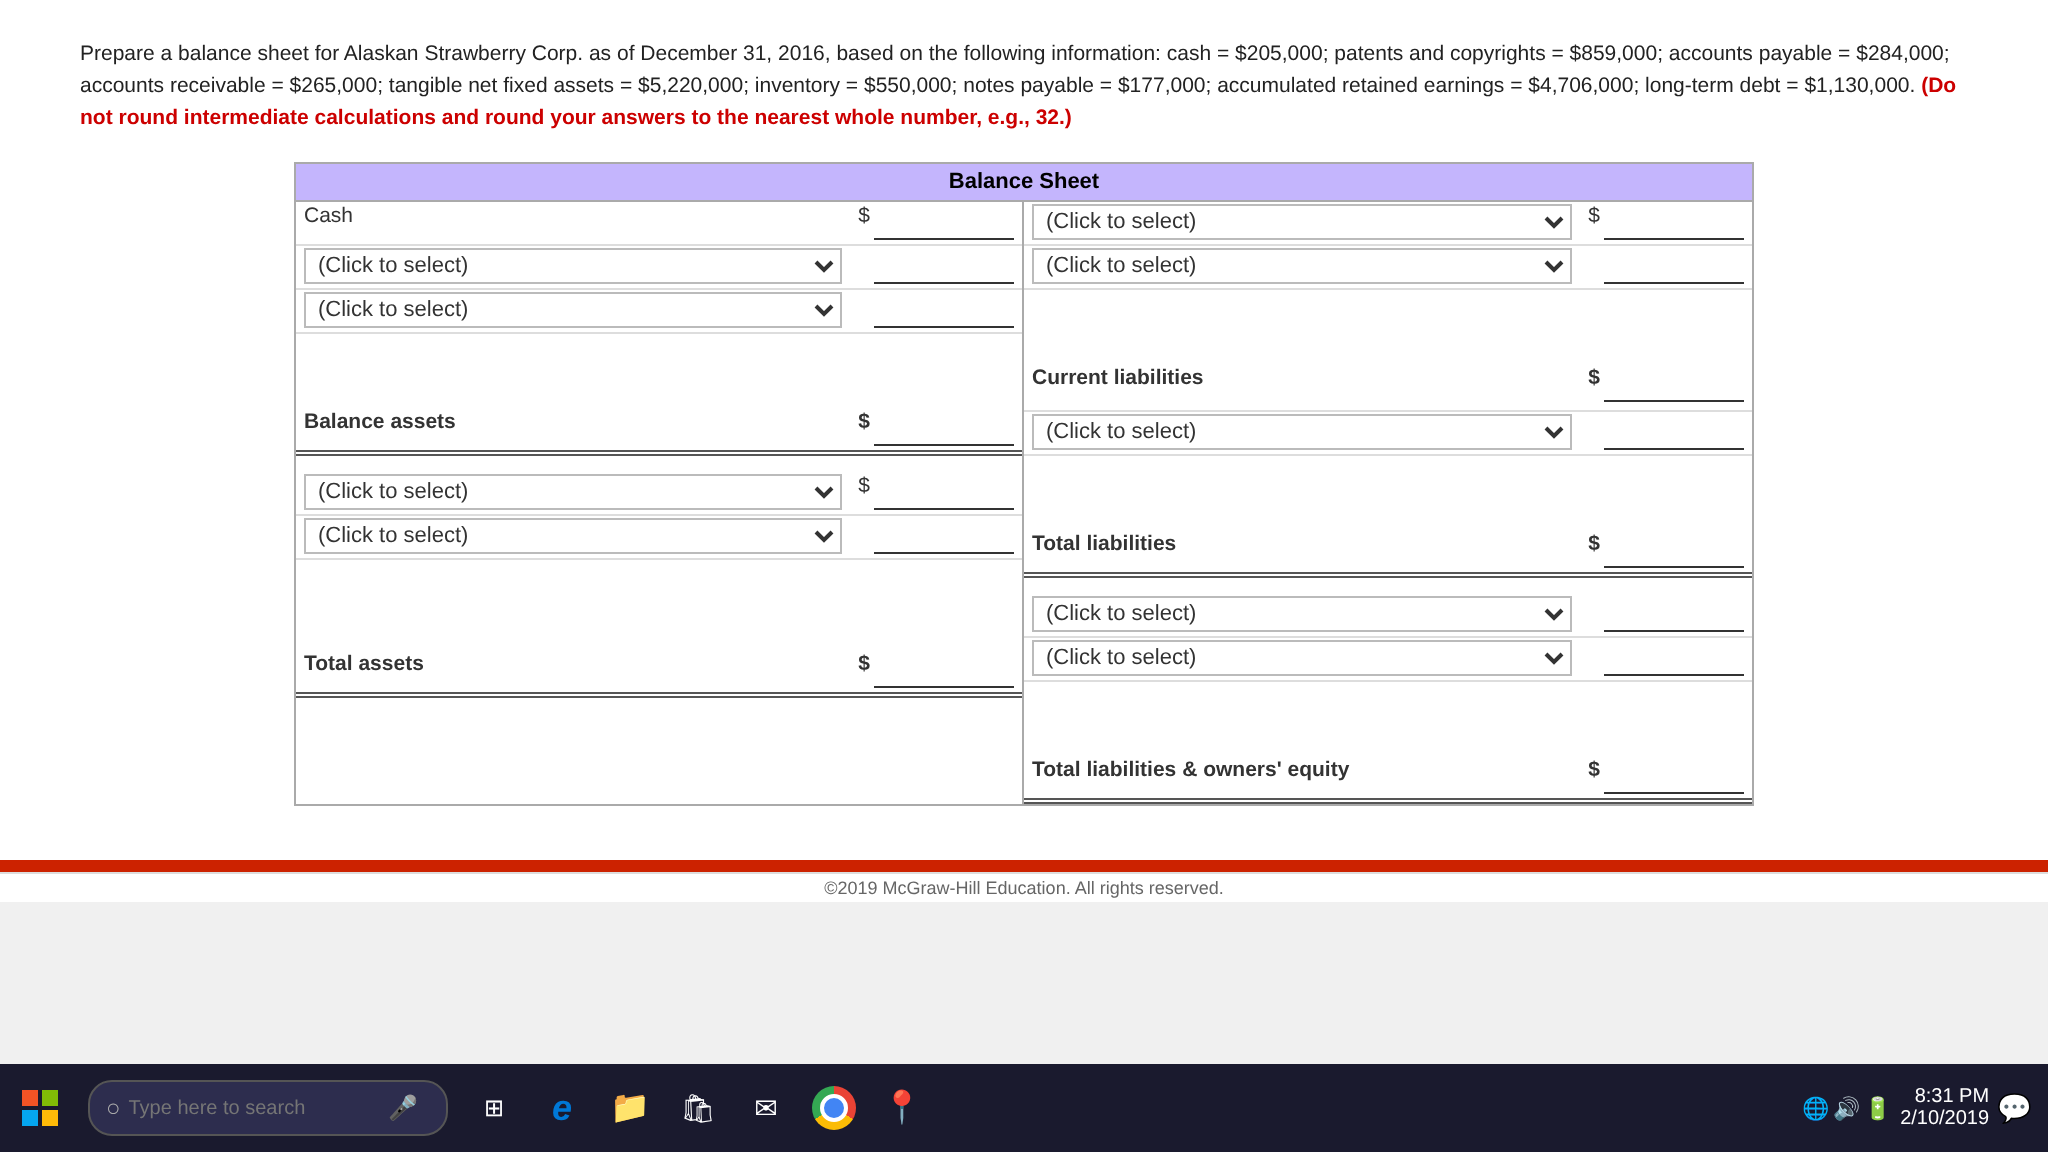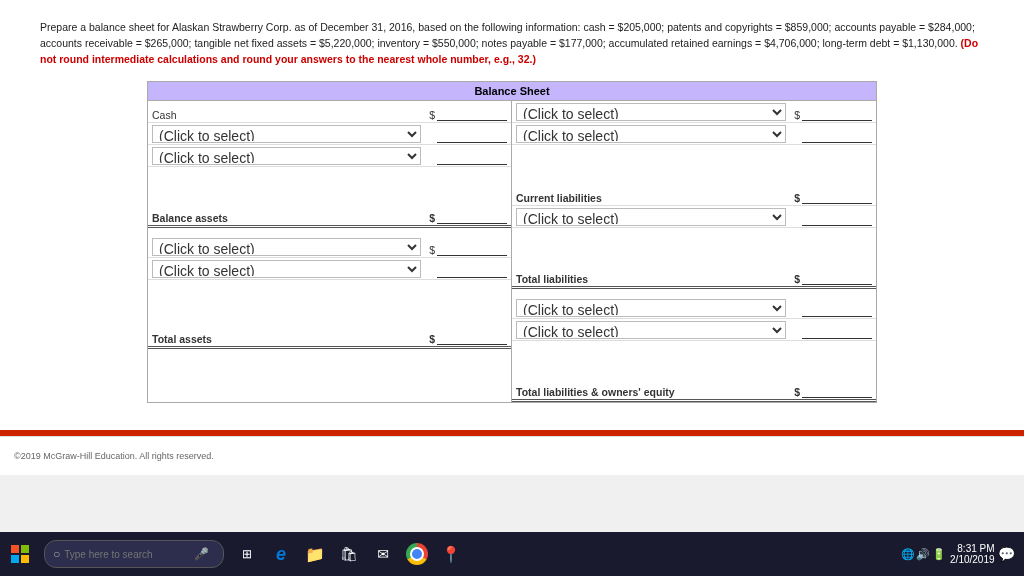--- a/index.html
+++ b/index.html
@@ -49,21 +49,21 @@
       width: 50%;
       border-right: 1px solid #aaa;
     }
 
     .bs-right {
       width: 50%;
     }
 
     .bs-row {
       display: flex;
-      align-items: flex-end;
+      align-items: flex-start;
       border-bottom: 1px solid #ddd;
       min-height: 22px;
       padding: 1px 4px;
     }
 
     .bs-row:last-child {
       border-bottom: none;
     }
 
     .bs-label {
@@ -74,21 +74,21 @@
 
     .bs-dollar {
       font-size: 10.5px;
       color: #333;
       width: 14px;
       text-align: right;
       margin-right: 2px;
     }
 
     .bs-select {
-      font-size: 14px;
+      font-size: 11px;
       color: #333;
       border: 1px solid #bbb;
       background: white;
       padding: 1px 2px;
       height: 18px;
       flex: 1;
     }
 
     .bs-input {
       font-size: 10px;
@@ -126,24 +126,24 @@
     }
 
     .footer-bar {
       background: #cc2200;
       height: 6px;
       width: 100%;
     }
 
     .copyright-bar {
       background: white;
-      text-align: left;
+      text-align: center;
       font-size: 9px;
       color: #666;
-      padding: 14px;
+      padding: 2px;
       border-top: 1px solid #ddd;
     }
 
     .taskbar {
       position: fixed;
       bottom: 0;
       left: 0;
       width: 1024px;
       height: 44px;
       background: #1a1a2e;

